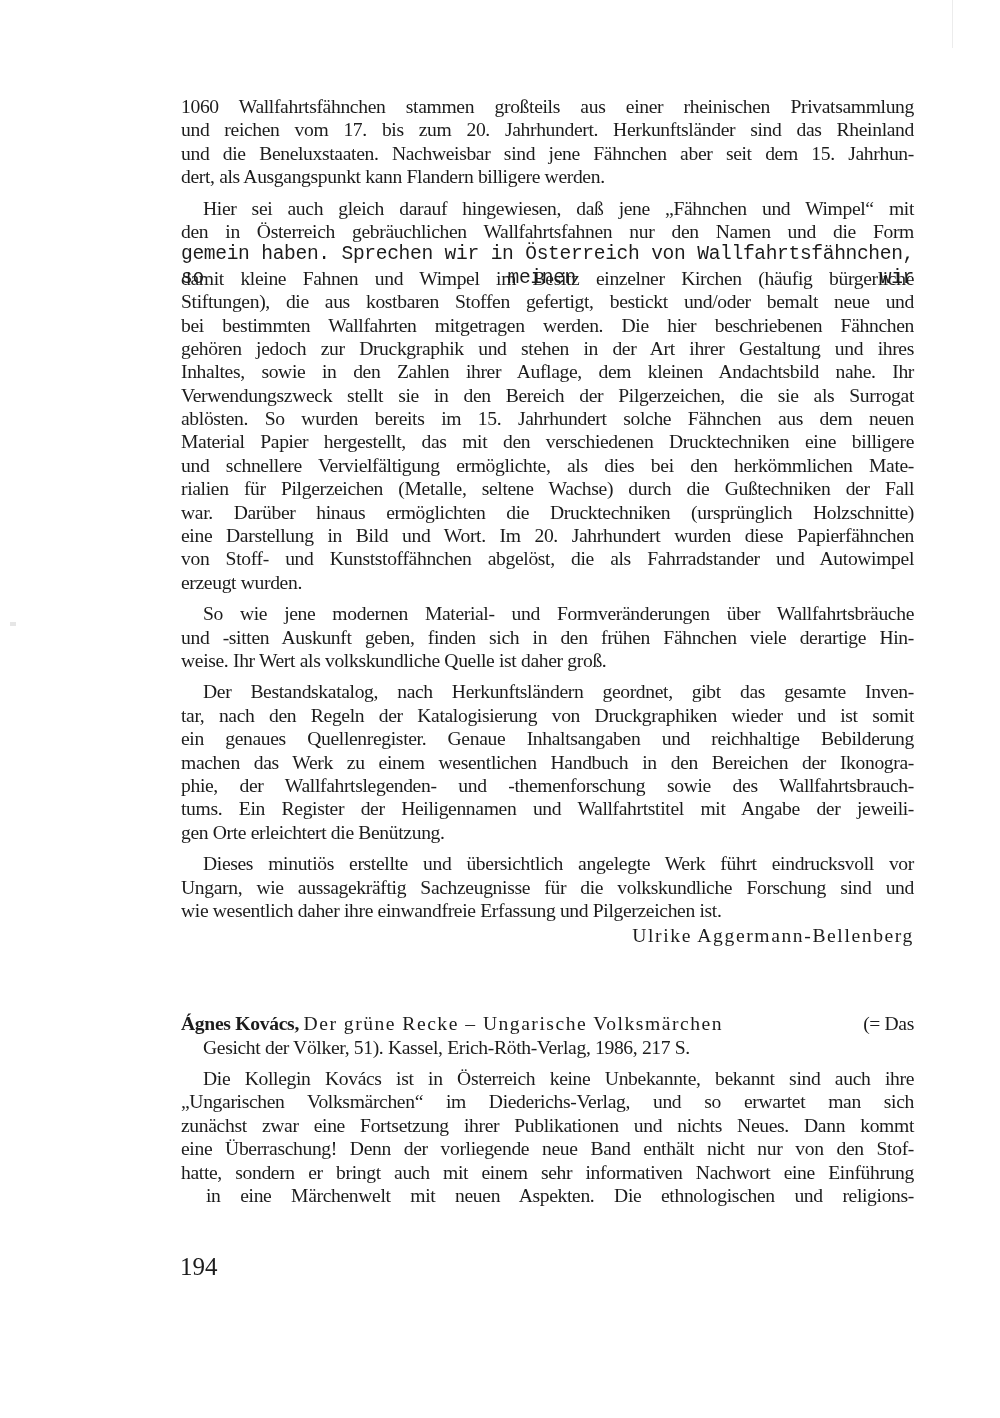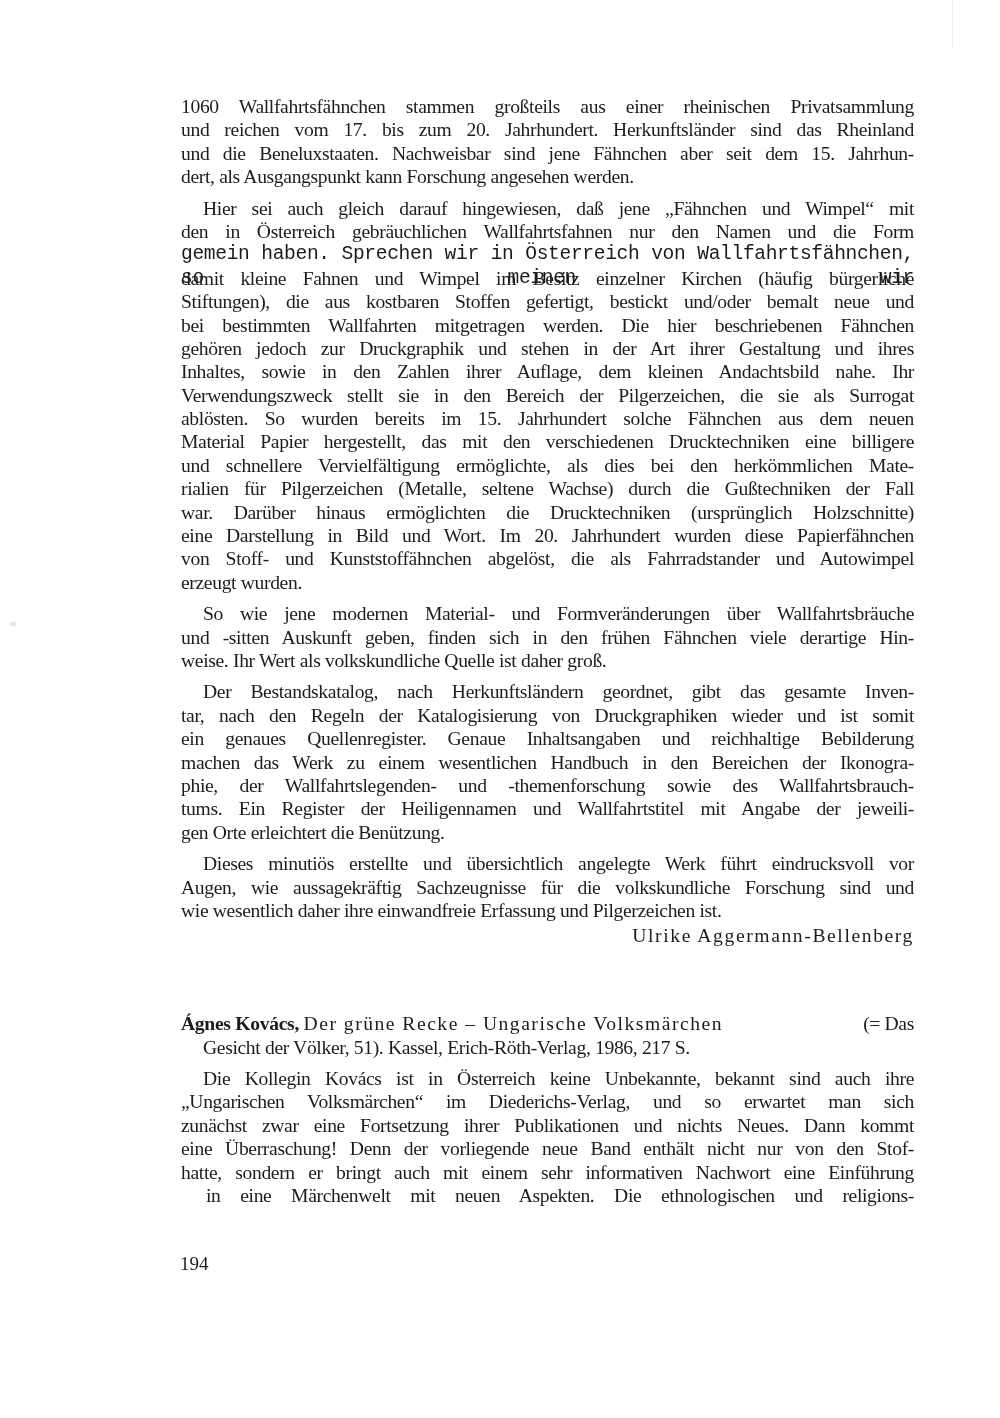--- a/index.html
+++ b/index.html
@@ -22,21 +22,21 @@
       text-align: right; letter-spacing: 1.6px; margin-top: 2px; height: 24px;
     }
     .gap { height: 64px; }
     .citation { margin: 0 0 8px 0; }
     .citation .line.sub { padding-left: 22px; }
     .author { font-weight: bold; letter-spacing: -0.3px; }
     .spaced { letter-spacing: 1.5px; }
     .pagenum {
       position: absolute; left: 180px; top: 1253px;
       font-family: "Liberation Serif", "DejaVu Serif", serif;
-      font-size: 19px; color: #1c1c1c;
+      font-size: 25px; color: #1c1c1c;
     }
     .margin-mark-right {
       position: absolute; left: 952px; top: 0; width: 1px; height: 48px;
       background: #ececec;
     }
     .margin-mark-left {
       position: absolute; left: 10px; top: 622px; width: 6px; height: 4px;
       background: #e6e6e6;
     }
   </style>
@@ -46,21 +46,21 @@
 <div class="margin-mark-right"></div>
 <div class="margin-mark-left"></div>
 
 <div class="page">
 
   <section>
     <p class="para">
       <span class="line" style="white-space: normal;">1060 Wallfahrtsfähnchen stammen großteils aus einer rheinischen Privatsammlung</span>
       <span class="line" style="white-space: normal;">und reichen vom 17. bis zum 20. Jahrhundert. Herkunftsländer sind das Rheinland</span>
       <span class="line" style="white-space: normal;">und die Beneluxstaaten. Nachweisbar sind jene Fähnchen aber seit dem 15. Jahrhun-</span>
-      <span class="line last">dert, als Ausgangspunkt kann Forschung angesehen werden.</span>
+      <span class="line last">dert, als Ausgangspunkt kann Flandern billigere werden.</span>
     </p>
 
     <p class="para">
       <span class="line indent" style="white-space: normal;">Hier sei auch gleich darauf hingewiesen, daß jene „Fähnchen und Wimpel“ mit</span>
       <span class="line" style="white-space: normal;">den in Österreich gebräuchlichen Wallfahrtsfahnen nur den Namen und die Form</span>
       <span class="line" style="white-space: normal; font-family: Liberation Mono, monospace;">gemein haben. Sprechen wir in Österreich von Wallfahrtsfähnchen, so meinen wir</span>
       <span class="line" style="white-space: normal;">damit kleine Fahnen und Wimpel im Besitz einzelner Kirchen (häufig bürgerliche</span>
       <span class="line" style="white-space: normal;">Stiftungen), die aus kostbaren Stoffen gefertigt, bestickt und/oder bemalt neue und</span>
       <span class="line" style="white-space: normal;">bei bestimmten Wallfahrten mitgetragen werden. Die hier beschriebenen Fähnchen</span>
       <span class="line" style="white-space: normal;">gehören jedoch zur Druckgraphik und stehen in der Art ihrer Gestaltung und ihres</span>
@@ -87,21 +87,21 @@
       <span class="line" style="white-space: normal;">tar, nach den Regeln der Katalogisierung von Druckgraphiken wieder und ist somit</span>
       <span class="line" style="white-space: normal;">ein genaues Quellenregister. Genaue Inhaltsangaben und reichhaltige Bebilderung</span>
       <span class="line" style="white-space: normal;">machen das Werk zu einem wesentlichen Handbuch in den Bereichen der Ikonogra-</span>
       <span class="line" style="white-space: normal;">phie, der Wallfahrtslegenden- und -themenforschung sowie des Wallfahrtsbrauch-</span>
       <span class="line" style="white-space: normal;">tums. Ein Register der Heiligennamen und Wallfahrtstitel mit Angabe der jeweili-</span>
       <span class="line last">gen Orte erleichtert die Benützung.</span>
     </p>
 
     <p class="para" style="margin-bottom:0">
       <span class="line indent" style="white-space: normal;">Dieses minutiös erstellte und übersichtlich angelegte Werk führt eindrucksvoll vor</span>
-      <span class="line" style="white-space: normal;">Augen, wie aussagekräftig Sachzeugnisse für die volkskundliche Forschung sind und</span>
+      <span class="line" style="white-space: normal;">Ungarn, wie aussagekräftig Sachzeugnisse für die volkskundliche Forschung sind und</span>
       <span class="line last">wie wesentlich daher ihre einwandfreie Erfassung und Pilgerzeichen ist.</span>
     </p>
 
     <div class="signature">Ulrike Aggermann-Bellenberg</div>
   </section>
 
   <div class="gap"></div>
 
   <section>
     <div class="citation">

